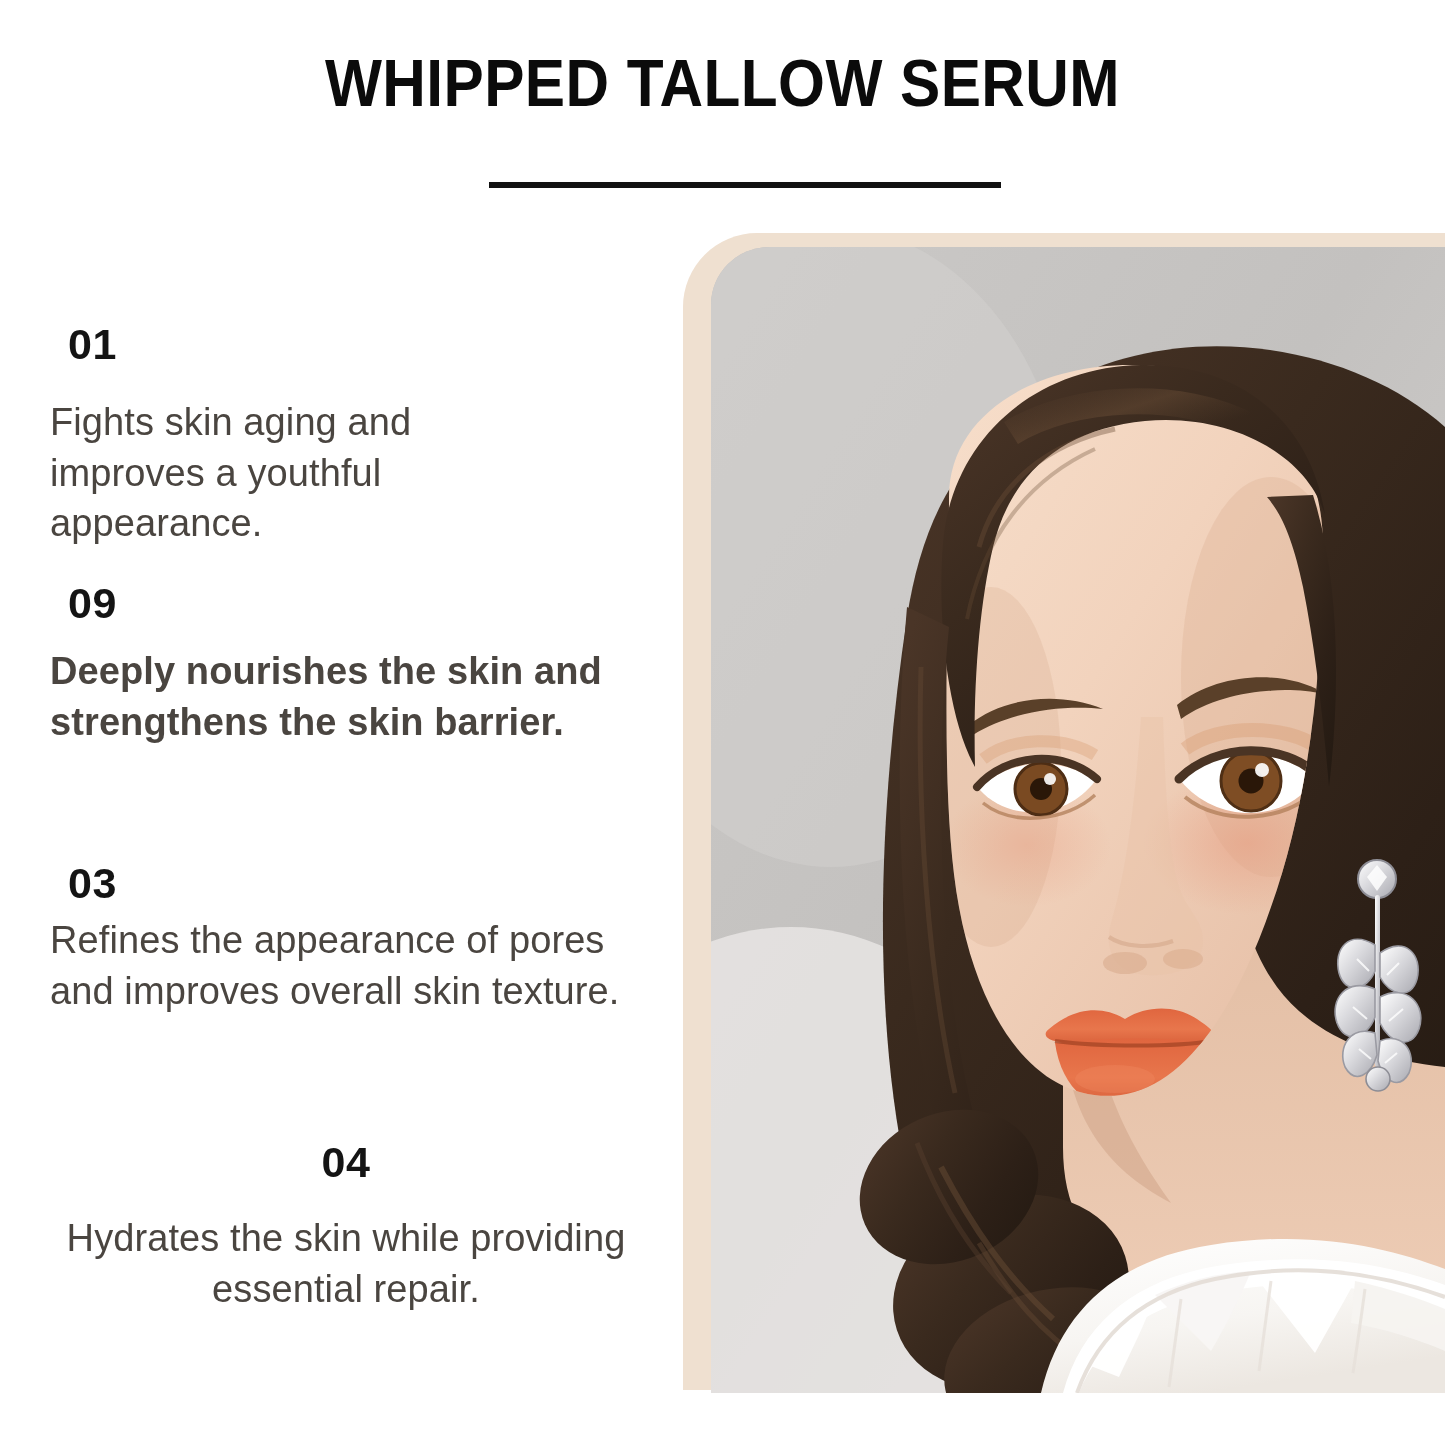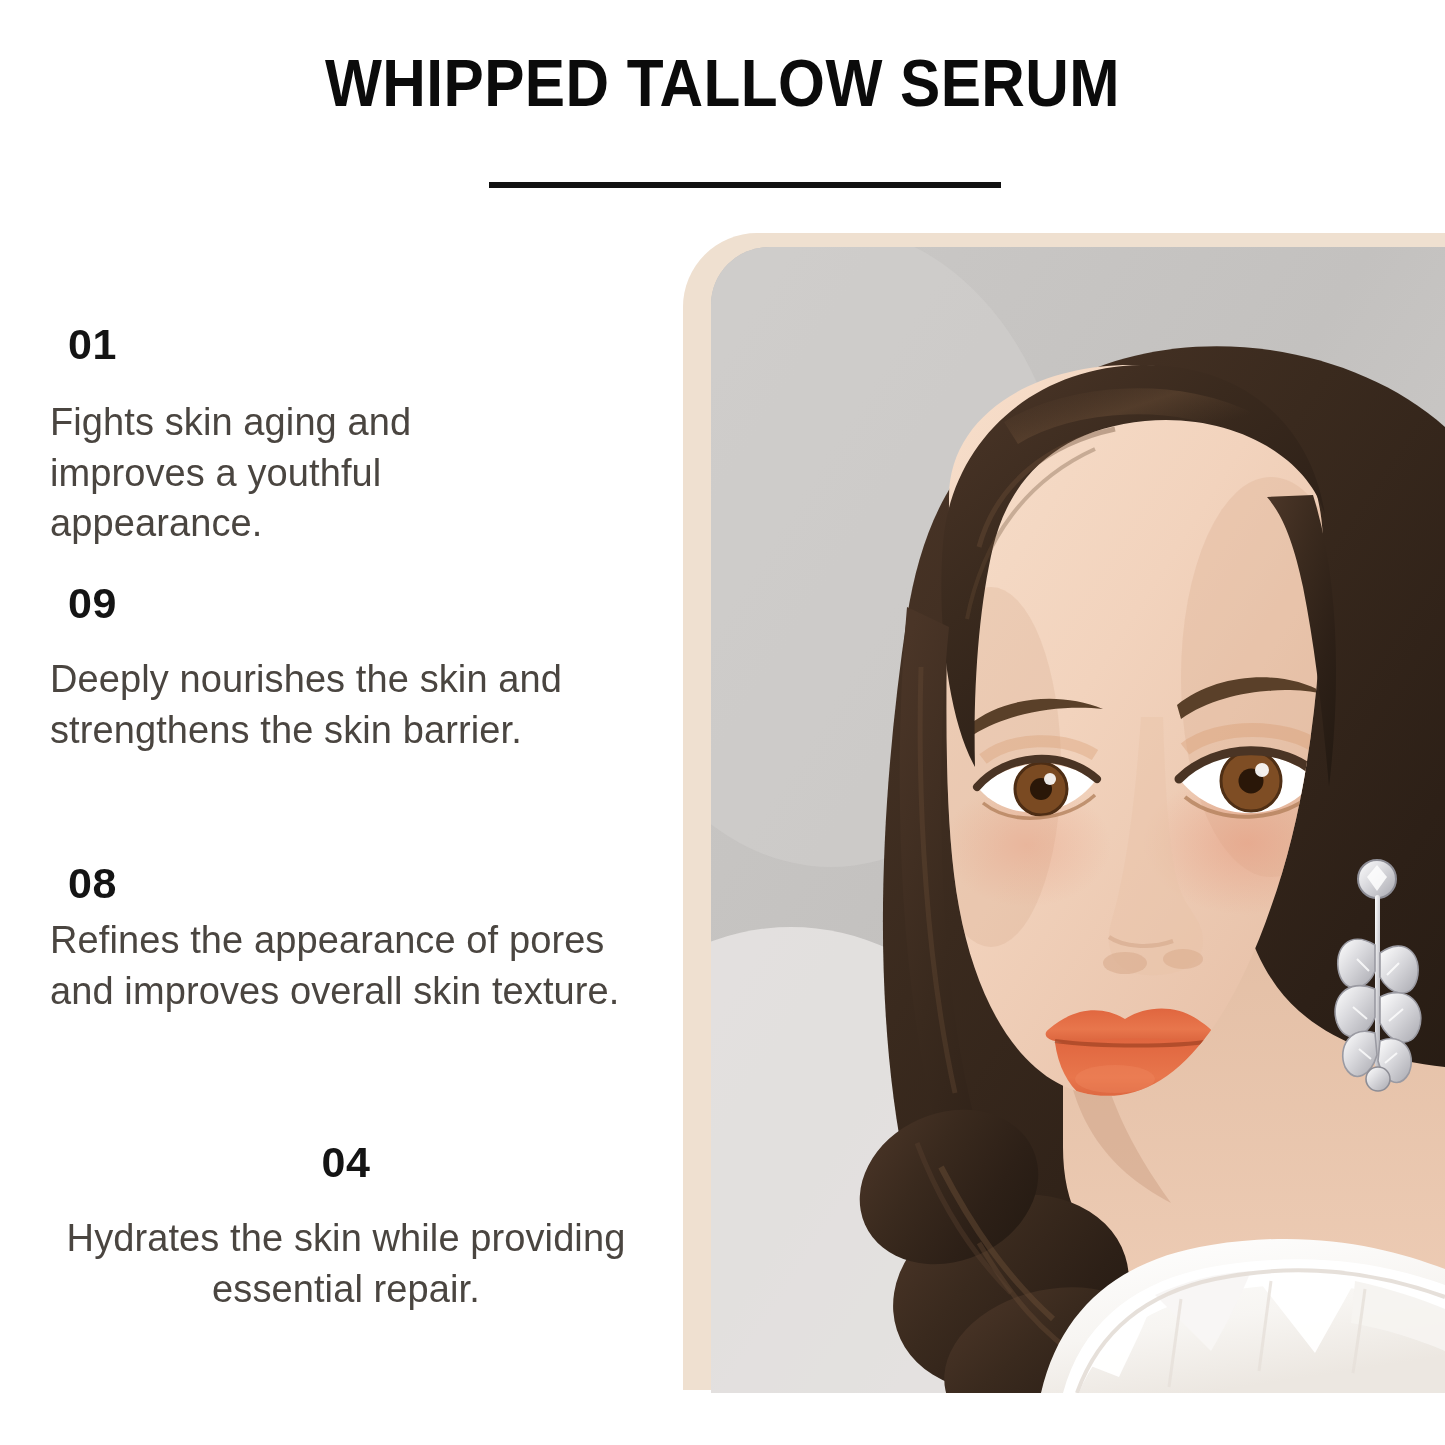--- a/index.html
+++ b/index.html
@@ -49,21 +49,21 @@
     font-size:38px;
     line-height:1.33;
     font-weight:400;
     letter-spacing:0.1px;
     margin:0;
     white-space:pre-line;
   }
   .f1{position:absolute;left:50px;top:0px;margin-top:44px;}
   .f1 .f-text{margin-top:22px;width:470px;}
   .f2{position:absolute;left:50px;top:303px;}
-  .f2 .f-text{margin-top:20px;width:640px;}
+  .f2 .f-text{margin-top:12px;width:640px;font-weight:bold;}
   .f3{position:absolute;left:50px;top:583px;}
   .f3 .f-text{margin-top:1px;width:580px;}
   .f4{position:absolute;left:66px;top:862px;text-align:center;}
   .f4 .f-text{margin-top:20px;width:560px;}
 
   
   .photo-frame{
     position:absolute;left:683px;top:233px;
     width:762px;height:1157px;
     background:#efe0d0;
@@ -92,21 +92,21 @@
       <span class="badge">01</span>
       <p class="f-text">Fights skin aging and improves a youthful appearance.</p>
     </div>
 
     <div class="feature f2">
       <span class="badge">09</span>
       <p class="f-text">Deeply nourishes the skin and strengthens the skin barrier.</p>
     </div>
 
     <div class="feature f3">
-      <span class="badge">08</span>
+      <span class="badge">03</span>
       <p class="f-text">Refines the appearance of pores and improves overall skin texture.</p>
     </div>
 
     <div class="feature f4">
       <span class="badge">04</span>
       <p class="f-text">Hydrates the skin while providing essential repair.</p>
     </div>
 
   </div>
 

